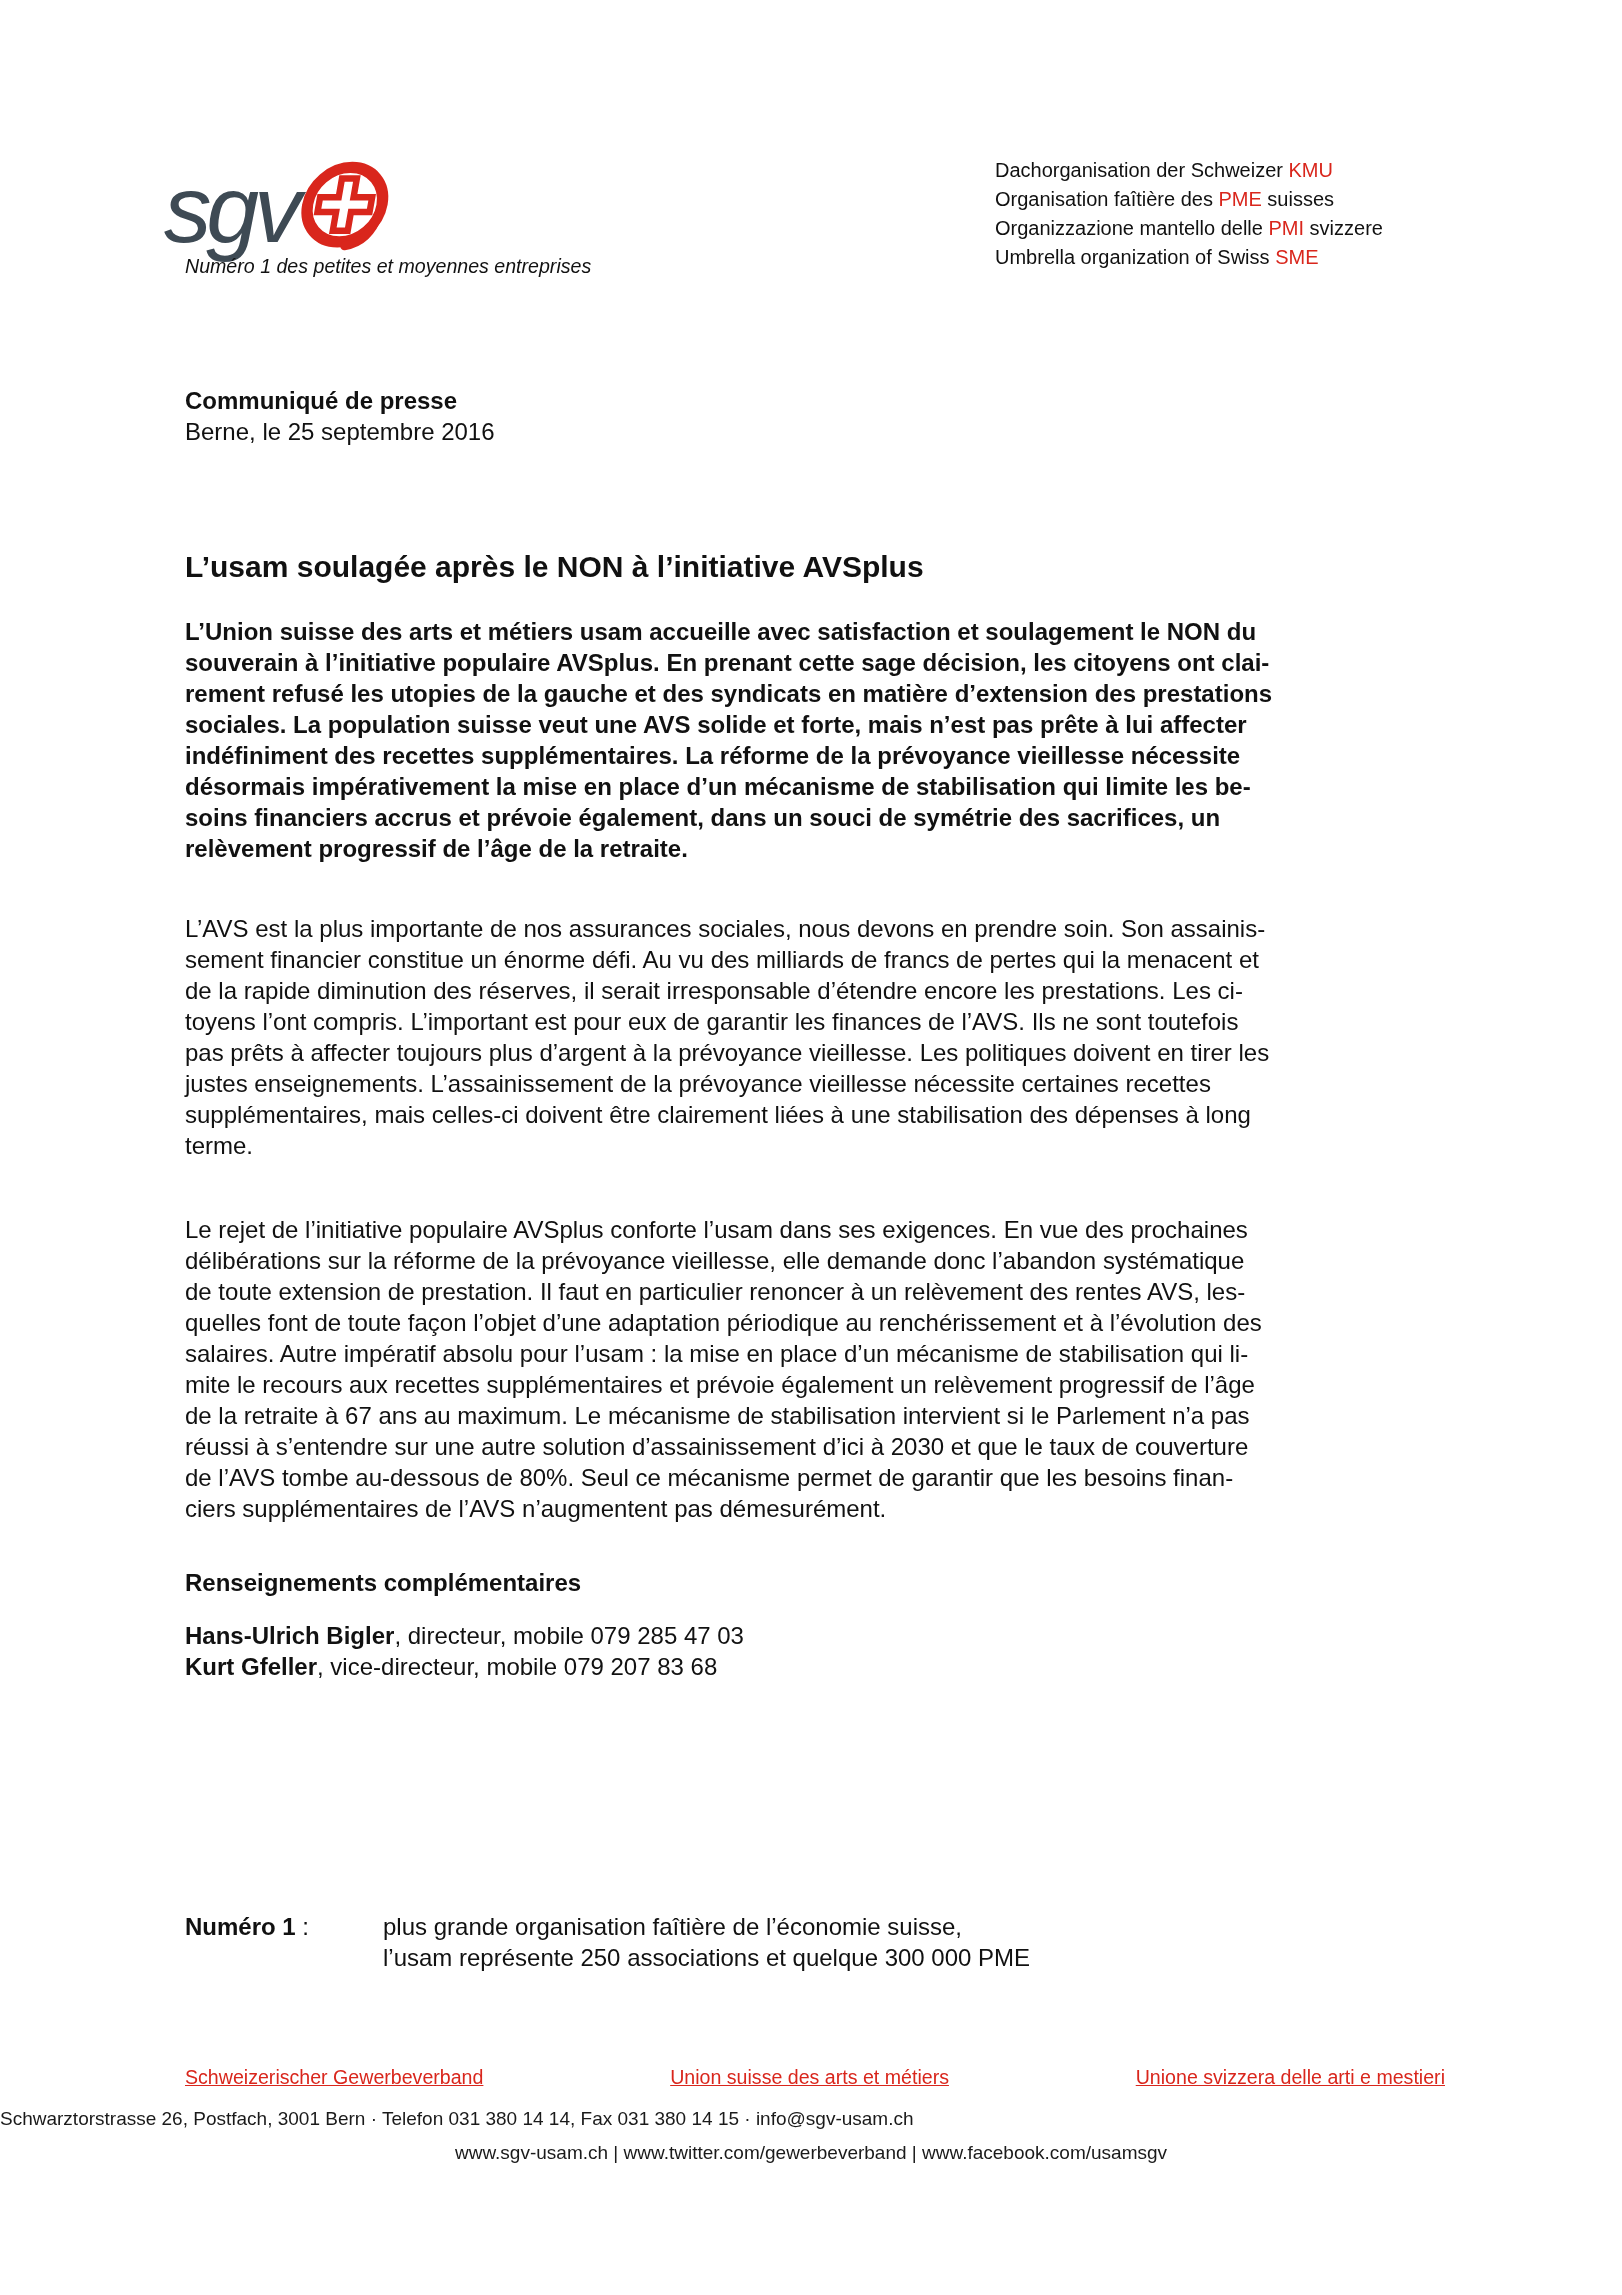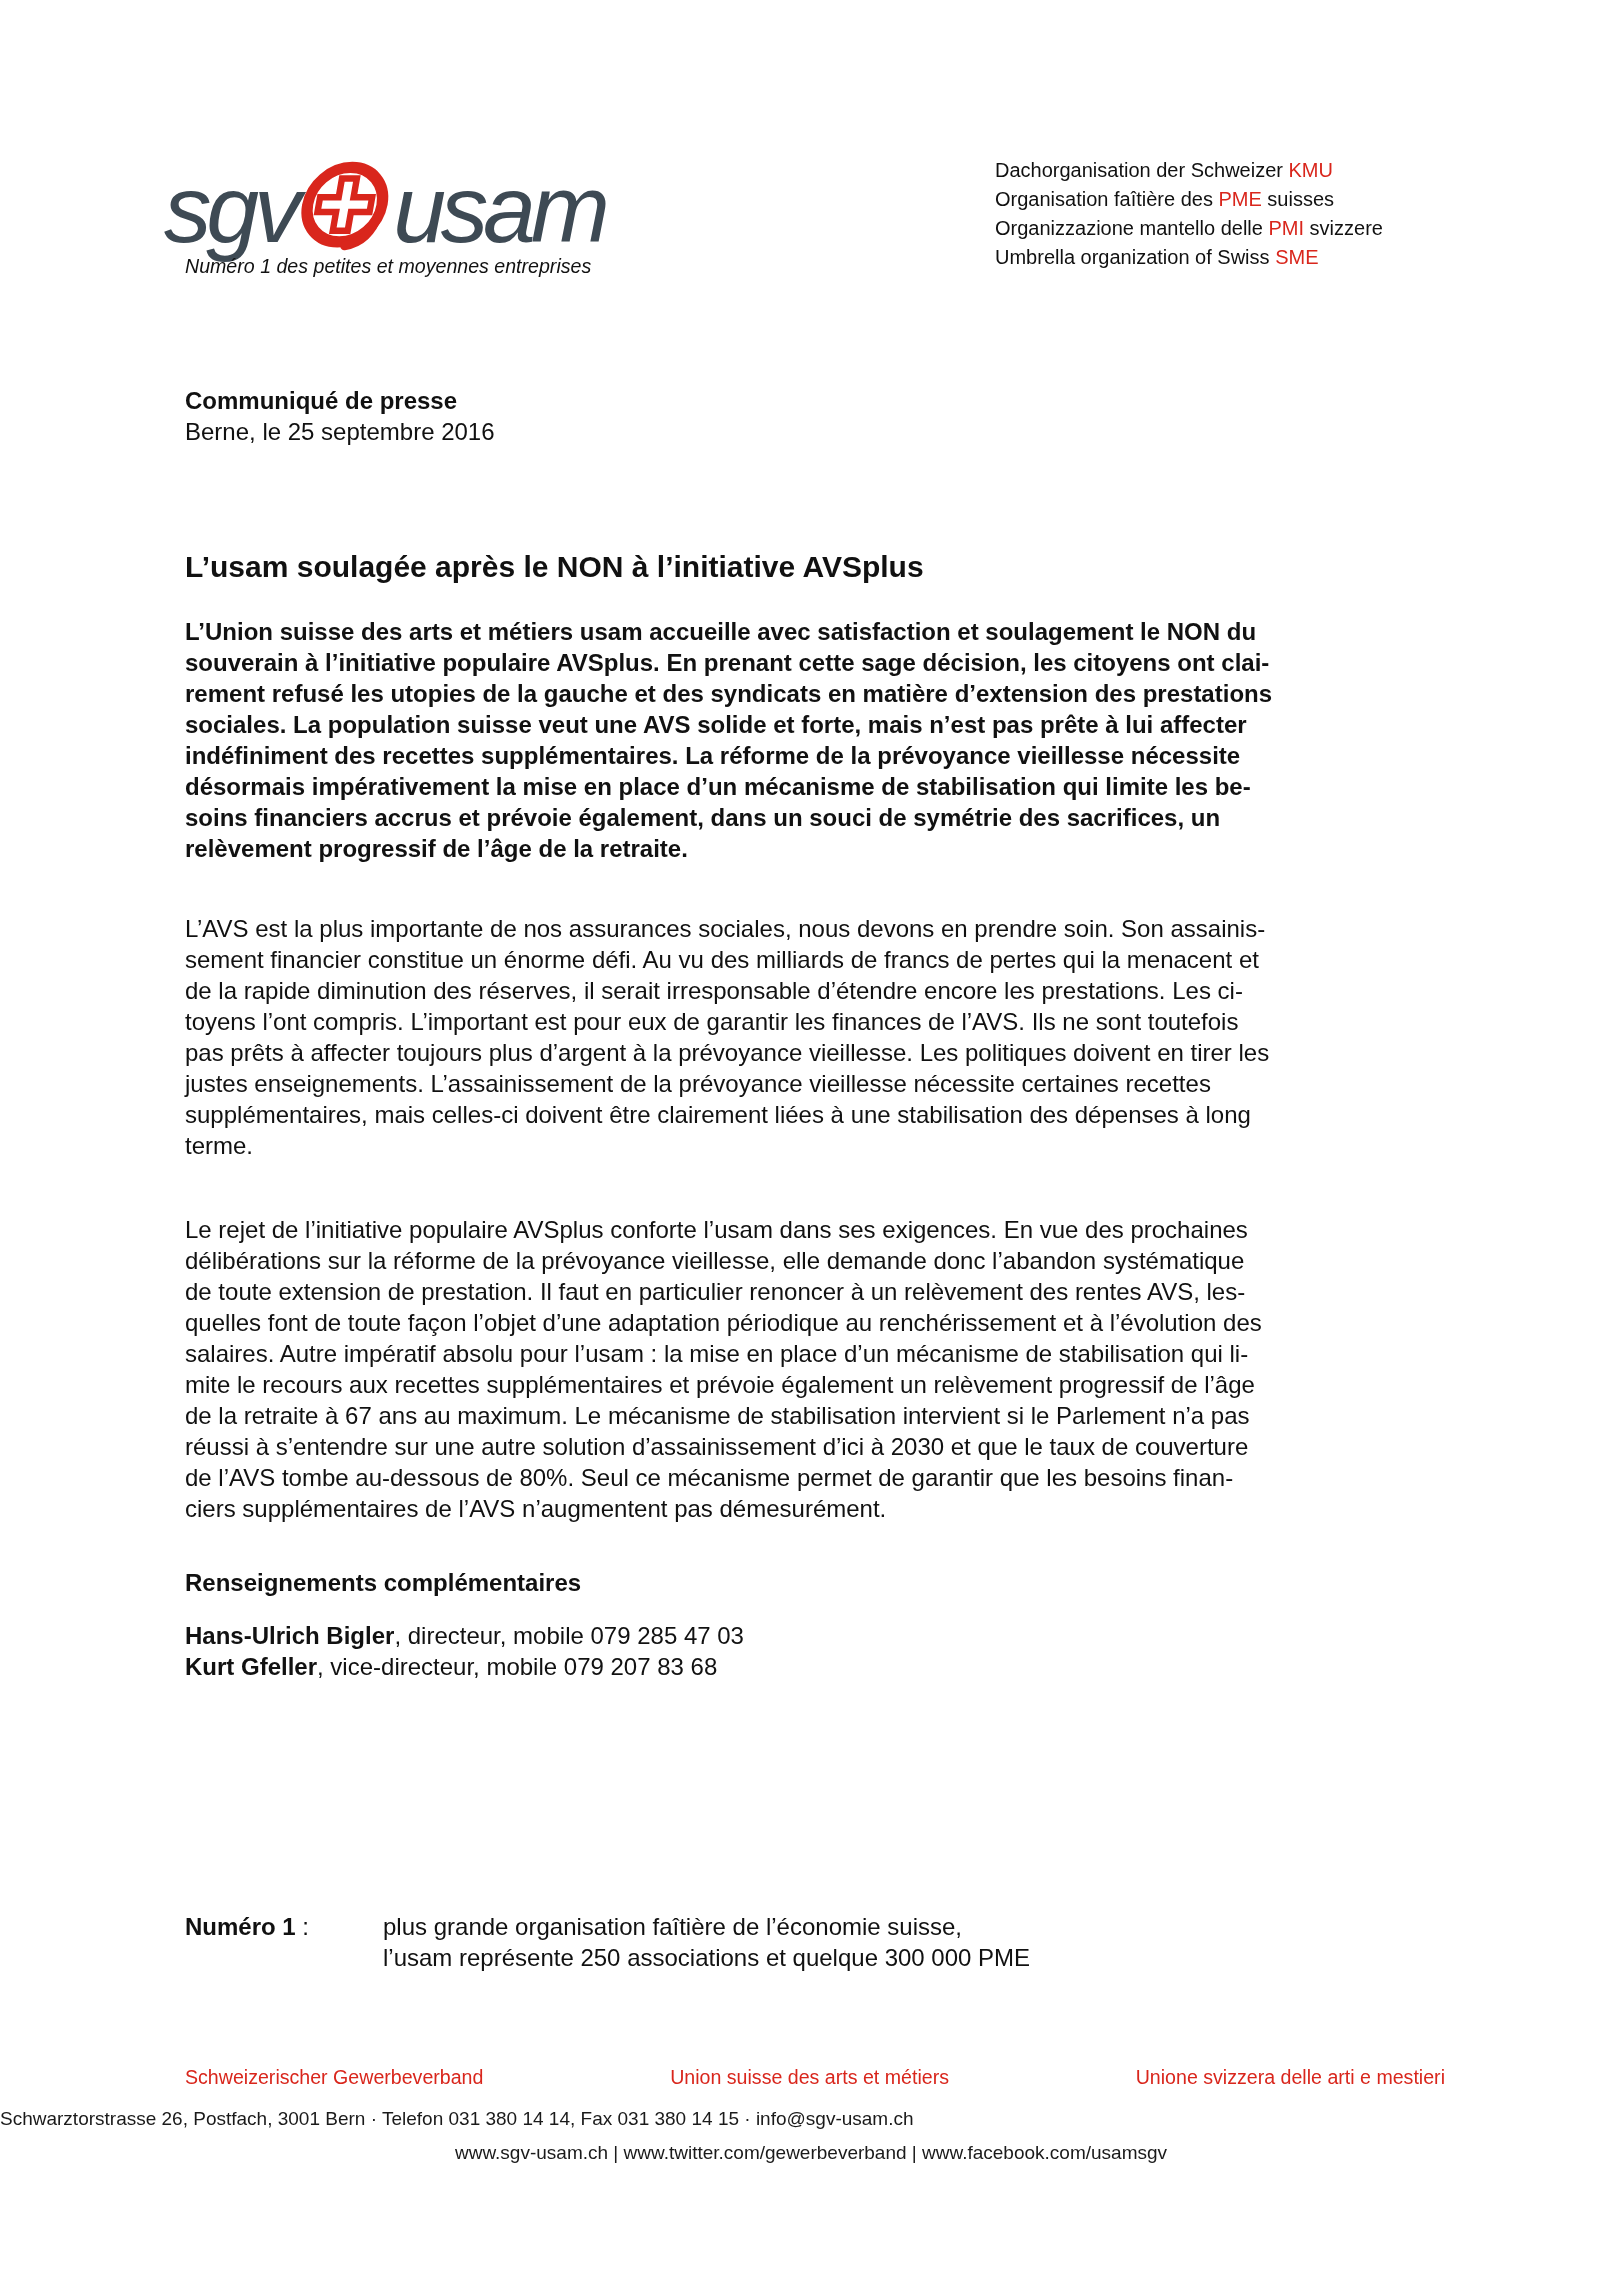--- a/index.html
+++ b/index.html
@@ -39,37 +39,36 @@
   .people{left:185px;top:1620px;font-size:24px;line-height:31px;}
   .people .name{font-weight:700;}
 
   
   .footnote{left:185px;top:1911px;display:flex;font-size:24px;line-height:31px;}
   .footnote .label-wrap{width:198px;flex:0 0 198px;}
   .footnote .label{font-weight:700;}
   .footnote .fn-text{white-space:pre-line;}
 
   
-  .footer-orgs{left:185px;top:2066px;width:1260px;display:flex;justify-content:space-between;color:#d9261c;font-size:19.6px;}
+  .footer-orgs{left:185px;top:2066px;width:1260px;display:flex;justify-content:space-between;color:#d9261c;font-size:19.6px;text-decoration:underline;}
   .footer-address{left:0;top:2108px;width:1622px;text-align:left;font-size:19px;color:#1a1a1a;}
   .footer-web{left:0;top:2142px;width:1622px;text-align:center;font-size:19px;color:#1a1a1a;}
 </style>
 </head>
 <body>
 
 <div class="page">
 
   <div class="abs logo">
     <span class="logo-word">sgv</span>
     <svg class="logo-sym" viewBox="0 0 100 100">
       <circle cx="50" cy="48" r="40" fill="none" stroke="#d9261c" stroke-width="12"></circle>
       <path d="M88 58 Q83 88 58 92" fill="none" stroke="#d9261c" stroke-width="10" stroke-linecap="round"></path>
       <path d="M42 20 H58 V40 H78 V56 H58 V76 H42 V56 H22 V40 H42 Z" fill="#ffffff" stroke="#d9261c" stroke-width="7"></path>
     </svg>
-    <span class="logo-word">usam</span>
   </div>
   <div class="abs tagline">Numéro 1 des petites et moyennes entreprises</div>
 
   <div class="abs orgblock">
     <div><span>Dachorganisation der Schweizer </span><span class="hl">KMU</span><span></span></div>
     <div><span>Organisation faîtière des </span><span class="hl">PME</span><span> suisses</span></div>
     <div><span>Organizzazione mantello delle </span><span class="hl">PMI</span><span> svizzere</span></div>
     <div><span>Umbrella organization of Swiss </span><span class="hl">SME</span><span></span></div>
   </div>
 

